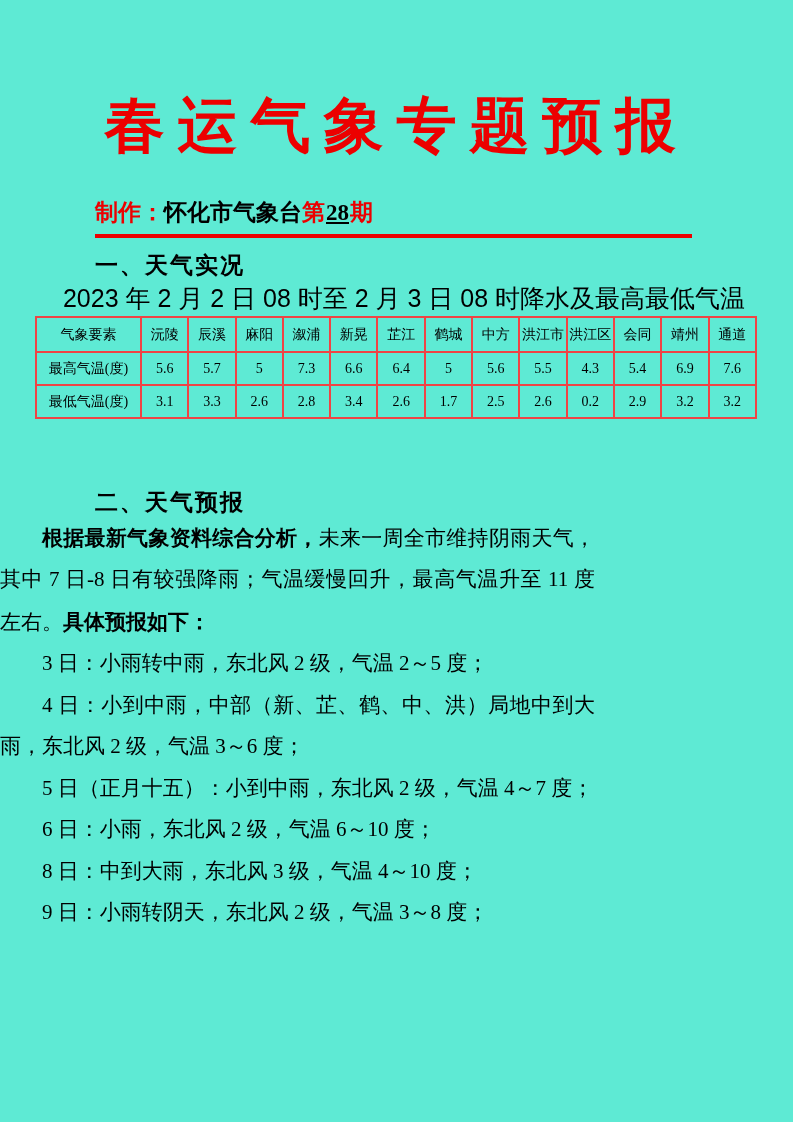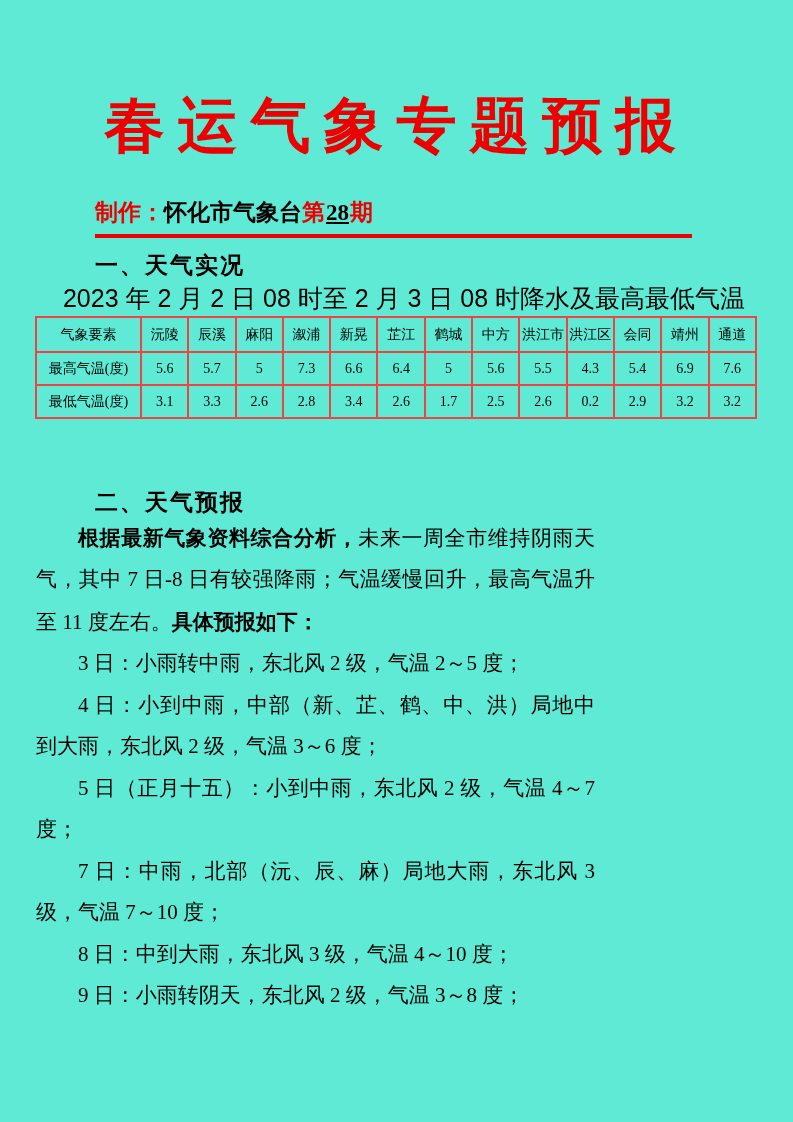--- a/index.html
+++ b/index.html
@@ -50,21 +50,20 @@
   table.obs col.c0 { width:105px; }
   table.obs th, table.obs td {
     border:2px solid #ef4444; text-align:center; vertical-align:middle;
     padding:0 1px; font-weight:normal; height:33px; overflow:hidden;
   }
   table.obs tr.head th { height:35px; }
   .bodytext {
     margin:0 0 0 95px; width:595px;
     font-size:21px; line-height:41.5px; text-align:justify;
     text-indent:2em;
-    padding-left:36px;
   }
   .bodytext b, .intro b {
     font-family:"Liberation Sans","DejaVu Sans",sans-serif;
     font-weight:bold;
   }
   p.bodytext { margin:0; }
 </style>
 </head>
 <body>
 
@@ -145,18 +144,18 @@
   </table>
 
   <h2 class="sec sec2">二、天气预报</h2>
 
   <p class="bodytext intro"><b>根据最新气象资料综合分析，</b><span>未来一周全市维持阴雨天气，其中 7 日-8 日有较强降雨；气温缓慢回升，最高气温升至 11 度左右。</span><b>具体预报如下：</b></p>
 
   <div id="forecast-list">
       <p class="bodytext">3 日：小雨转中雨，东北风 2 级，气温 2～5 度；</p>
       <p class="bodytext">4 日：小到中雨，中部（新、芷、鹤、中、洪）局地中到大雨，东北风 2 级，气温 3～6 度；</p>
       <p class="bodytext">5 日（正月十五）：小到中雨，东北风 2 级，气温 4～7 度；</p>
-      <p class="bodytext">7 日：中雨，北部（沅、辰、麻）局地大雨，东北风 3 级，气温 7～10 度；</p>
+      <p class="bodytext">6 日：小雨，东北风 2 级，气温 6～10 度；</p>
       <p class="bodytext">8 日：中到大雨，东北风 3 级，气温 4～10 度；</p>
       <p class="bodytext">9 日：小雨转阴天，东北风 2 级，气温 3～8 度；</p>
     </div>
 
 </div>
 
 </body></html>

